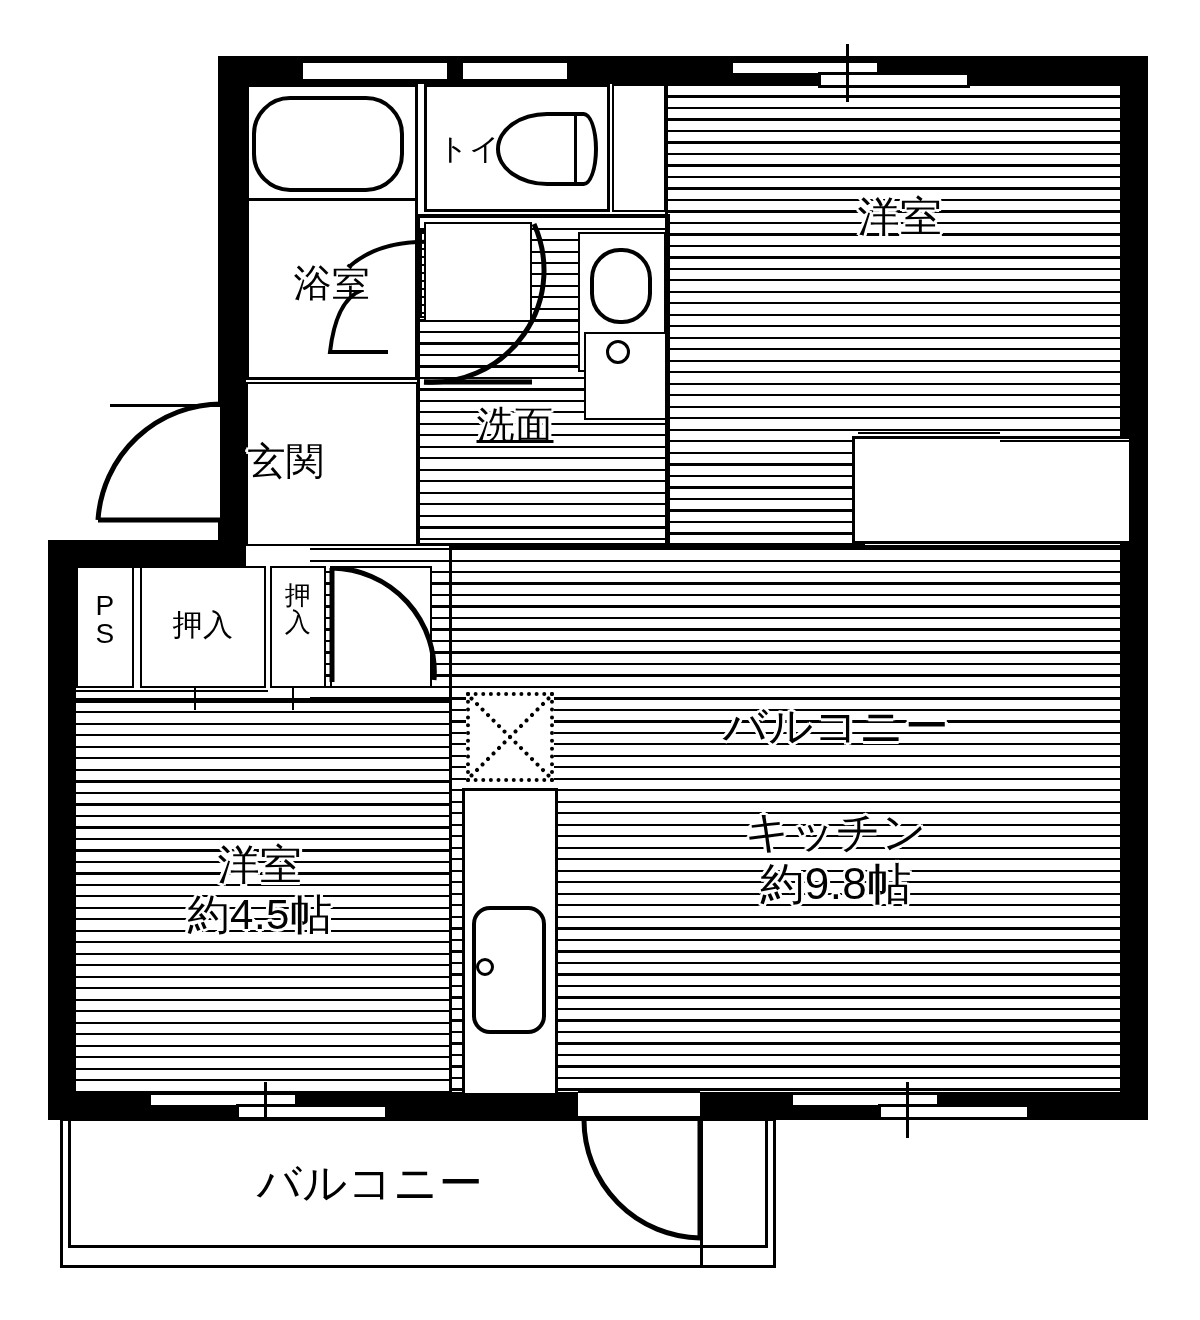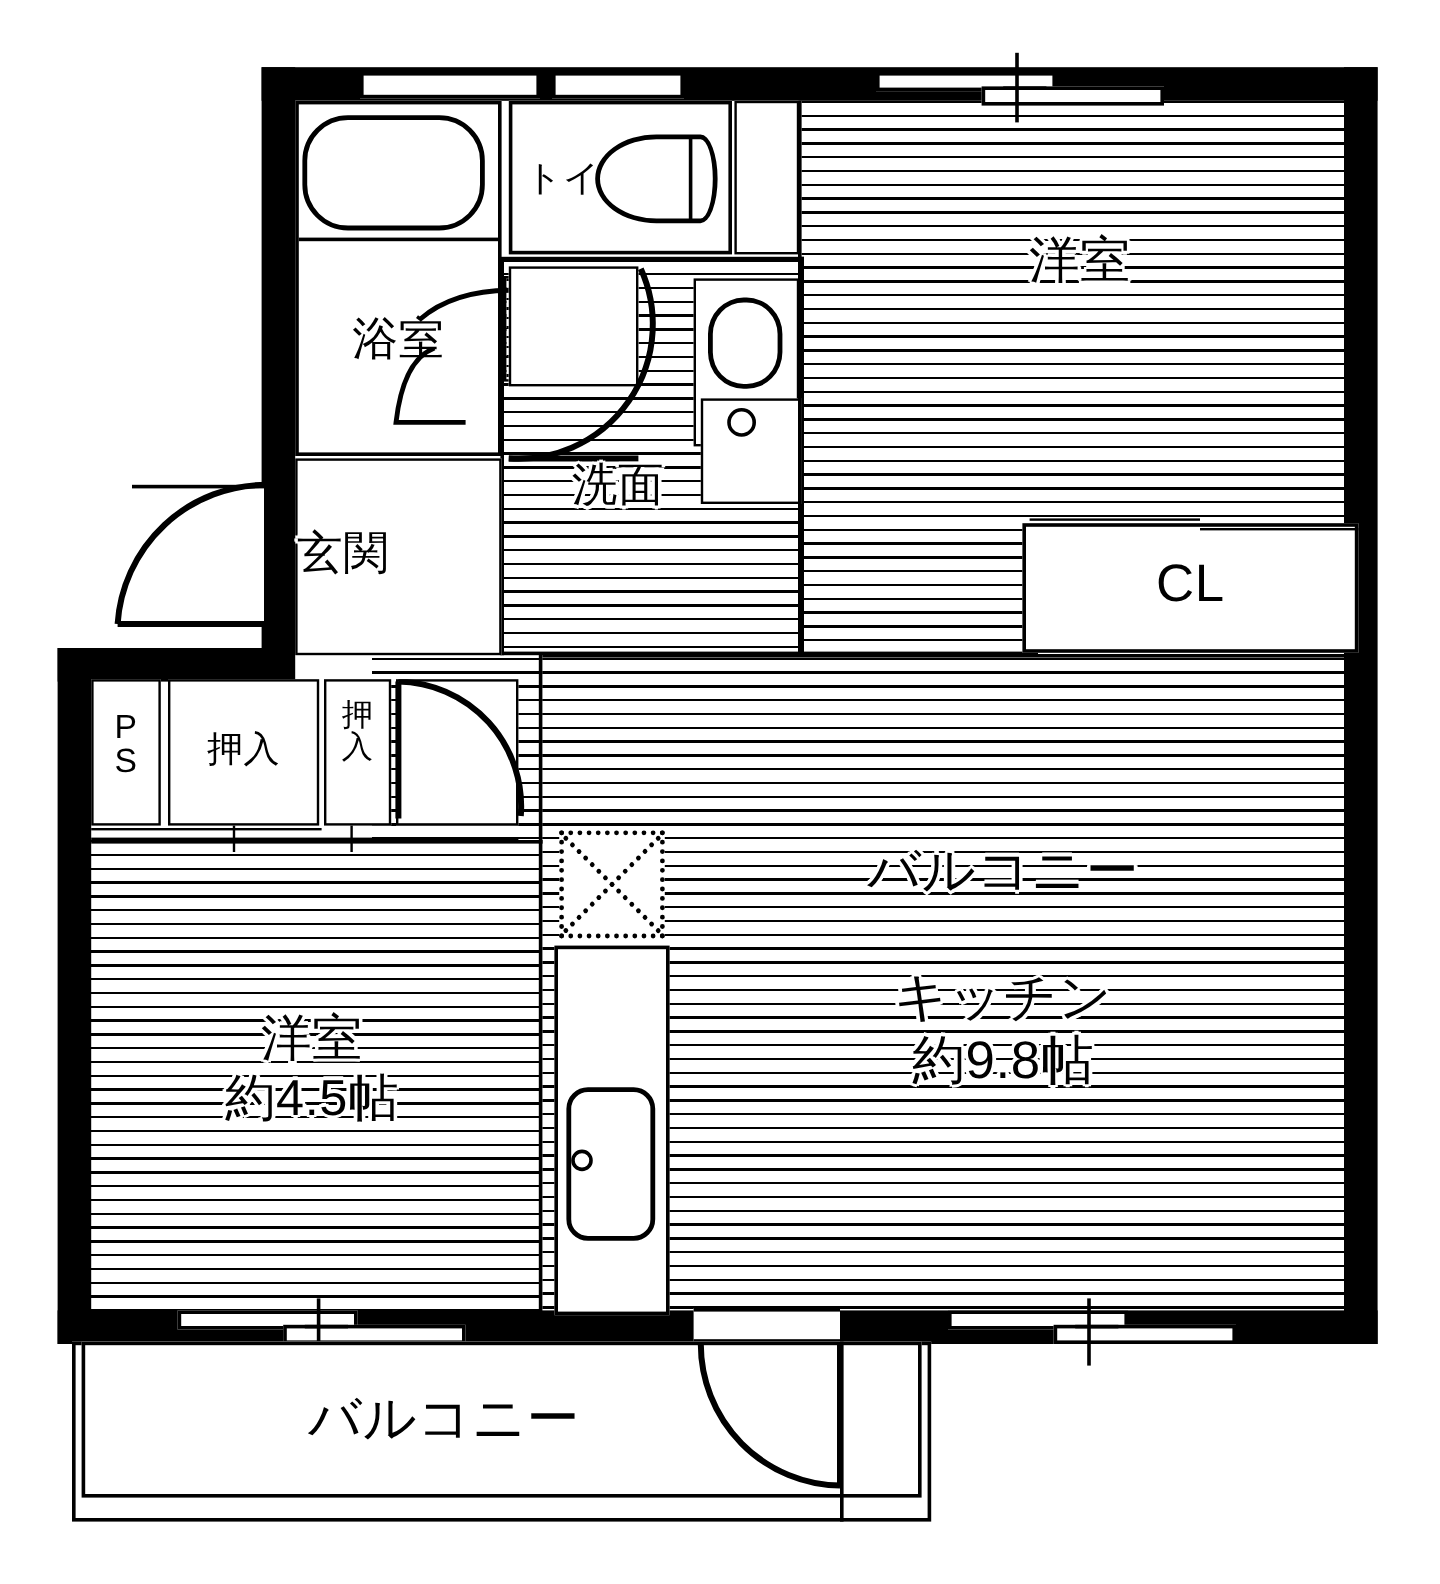--- a/index.html
+++ b/index.html
@@ -153,21 +153,21 @@
   <svg style="position:absolute;left:420px;top:222px;width:160px;height:168px;">
     <path d="M 114 2 A 112 112 0 0 1 4 160" fill="none" stroke="#000" stroke-width="5"></path>
     <line x1="4" y1="160" x2="112" y2="160" stroke="#000" stroke-width="5"></line>
   </svg>
 
   <div class="outline-thin" style="left:578px;top:232px;width:88px;height:140px;"></div>
   <div class="sink-basin" style="left:590px;top:248px;width:62px;height:76px;"></div>
   <div class="outline-thin" style="left:584px;top:332px;width:84px;height:88px;"></div>
   <div class="drain" style="left:606px;top:340px;width:24px;height:24px;"></div>
 
-  <div class="label lbl-md" style="left:420px;top:384px;width:190px;">洗面</div>
+  <div class="label lbl-md" style="left:420px;top:404px;width:190px;text-decoration:underline;">洗面</div>
 
   <div class="outline-thin" style="left:246px;top:382px;width:172px;height:164px;background:#fff;"></div>
   <div class="label lbl-md" style="left:196px;top:440px;width:180px;">玄関</div>
 
   <svg style="position:absolute;left:92px;top:398px;width:136px;height:128px;">
     <path d="M 130 6 A 124 124 0 0 0 6 122" fill="none" stroke="#000" stroke-width="5"></path>
     <line x1="6" y1="122" x2="130" y2="122" stroke="#000" stroke-width="5"></line>
   </svg>
   <div class="line-v" style="left:220px;top:402px;height:124px;"></div>
 
@@ -200,21 +200,20 @@
   <div class="line-v" style="left:665px;top:84px;height:132px;"></div>
   <div class="line-v" style="left:665px;top:214px;height:332px;"></div>
   <div class="line-h" style="left:665px;top:543px;width:200px;"></div>
   <div class="label lbl-lg" style="left:700px;top:192px;width:400px;line-height:1.18;">
     <span>洋室</span><br>
   </div>
 
   <div class="outline" style="left:852px;top:436px;width:280px;height:108px;"></div>
   <div class="line-h2" style="left:858px;top:432px;width:142px;"></div>
   <div class="line-h2" style="left:1000px;top:440px;width:132px;"></div>
-  <div class="label lbl-cl" style="left:852px;top:462px;width:280px;">CL</div>
 
   <div class="line-h" style="left:452px;top:545px;width:678px;"></div>
   <div class="line-v" style="left:449px;top:545px;height:158px;"></div>
   <div class="line-v" style="left:449px;top:700px;height:400px;"></div>
   <div class="label lbl-xl" style="left:612px;top:700px;width:448px;line-height:1.20;">
     <span>バルコニー</span><br>
     <br>
     <span>キッチン</span><br>
     <span>約9.8帖</span>
   </div>

